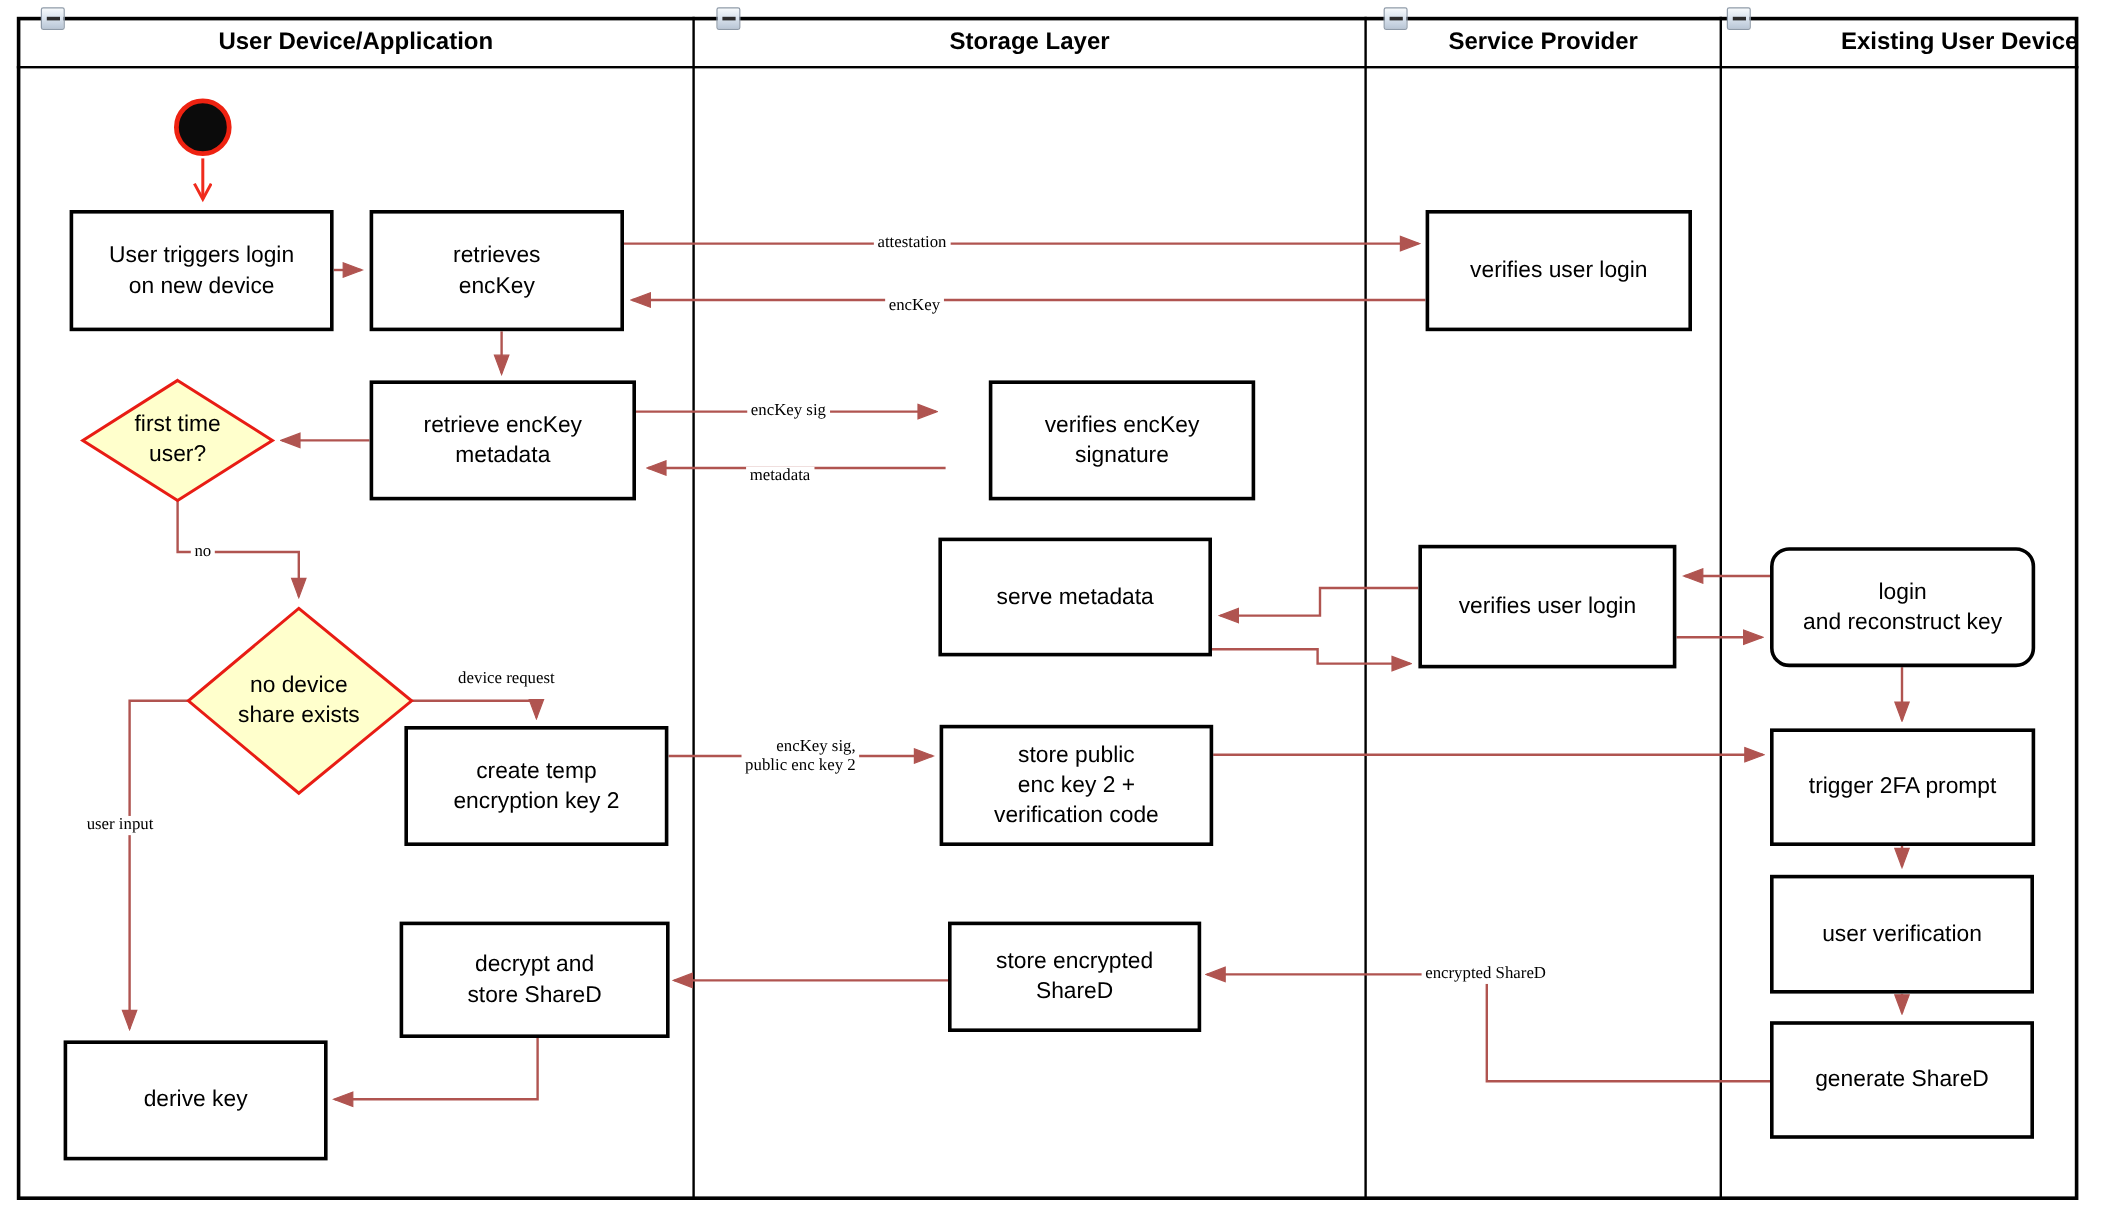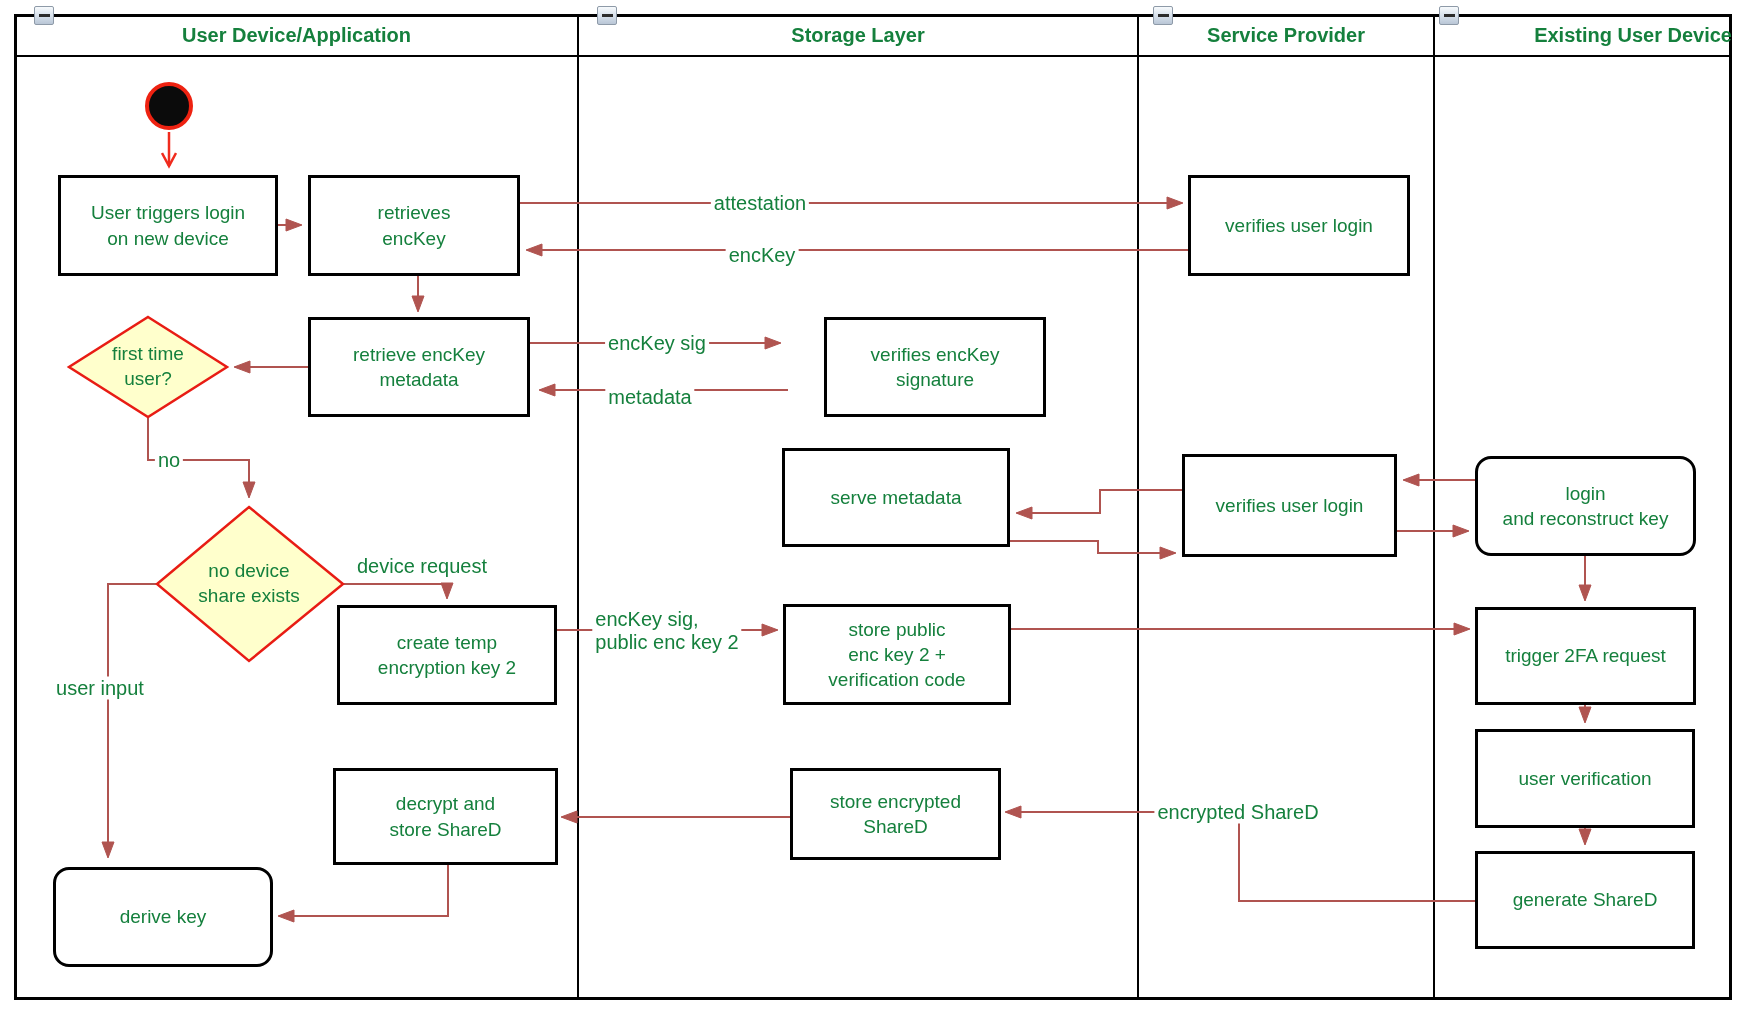--- a/index.html
+++ b/index.html
@@ -1,35 +1,35 @@
 <!DOCTYPE html>
 <html><head>
 <meta charset="utf-8">
 <style>
   html,body{margin:0;padding:0;background:#fff;}
   .stage{
     position:relative;width:1756px;height:1026px;background:#fff;overflow:hidden;
-    font-family:"Liberation Sans","DejaVu Sans",sans-serif;color:#15803d;
+    font-family:"Liberation Sans","DejaVu Sans",sans-serif;color:#000000;
   }
   .frame{position:absolute;left:14px;top:14px;width:1718px;height:986px;
          border:3px solid #000;box-sizing:border-box;background:#fff;}
   .vline{position:absolute;top:14px;height:986px;width:2px;background:#000;}
   .header-sep{position:absolute;left:14px;top:55px;width:1718px;height:2px;background:#000;}
   .lane-header{position:absolute;top:16px;height:39px;display:flex;align-items:center;
                justify-content:center;font-weight:bold;font-size:20px;}
   .collapse-btn{position:absolute;top:6px;width:20px;height:19px;box-sizing:border-box;
                 border:1px solid #8e9aa8;border-radius:2px;
                 background:linear-gradient(180deg,#f7fafc 0%,#dbe4ee 45%,#b9c6d6 100%);
                 display:flex;align-items:center;justify-content:center;cursor:pointer;}
   .minus-bar{width:11px;height:3px;background:#2b2b2b;}
   .node{position:absolute;box-sizing:border-box;border:3px solid #000;background:#fff;
         display:flex;align-items:center;justify-content:center;text-align:center;
         font-size:19px;line-height:1.32;white-space:pre-line;}
   .edge-label{position:absolute;transform:translate(-50%,-50%);background:#fff;
-              padding:0 3px;font-size:20px;line-height:1.15;text-align:left;white-space:pre-line;}
+              padding:0 3px;font-size:14px;line-height:1.15;text-align:right;white-space:pre-line;font-family:Liberation Serif, serif;}
   .edge-label.no-bg{background:transparent;}
   .diamond-label{position:absolute;transform:translate(-50%,-50%);text-align:center;
                  font-size:19px;line-height:1.3;white-space:pre-line;background:transparent;}
   svg.wires{position:absolute;left:0;top:0;width:1756px;height:1026px;pointer-events:none;}
 </style>
 </head>
 <body>
 
 <div class="stage">
 
@@ -125,28 +125,28 @@
 signature</div>
   <div class="node" style="left:782px;top:448px;width:228px;height:99px;">serve metadata</div>
   <div class="node" style="left:1182px;top:454px;width:215px;height:103px;">verifies user login</div>
   <div class="node" style="left:1475px;top:456px;width:221px;height:100px;border-radius:16px;">login
 and reconstruct key</div>
   <div class="node" style="left:337px;top:605px;width:220px;height:100px;">create temp
 encryption key 2</div>
   <div class="node" style="left:783px;top:604px;width:228px;height:101px;">store public
 enc key 2 +
 verification code</div>
-  <div class="node" style="left:1475px;top:607px;width:221px;height:98px;">trigger 2FA request</div>
+  <div class="node" style="left:1475px;top:607px;width:221px;height:98px;">trigger 2FA prompt</div>
   <div class="node" style="left:1475px;top:729px;width:220px;height:99px;">user verification</div>
   <div class="node" style="left:1475px;top:851px;width:220px;height:98px;">generate ShareD</div>
   <div class="node" style="left:790px;top:768px;width:211px;height:92px;">store encrypted
 ShareD</div>
   <div class="node" style="left:333px;top:768px;width:225px;height:97px;">decrypt and
 store ShareD</div>
-  <div class="node" style="left:53px;top:867px;width:220px;height:100px;border-radius:16px;">derive key</div>
+  <div class="node" style="left:53px;top:867px;width:220px;height:100px;">derive key</div>
 
   <div class="diamond-label" style="left:148px;top:367px;">first time
 user?</div>
   <div class="diamond-label" style="left:249px;top:584px;">no device
 share exists</div>
 
   <div class="edge-label" style="left:760px;top:203px;">attestation</div>
   <div class="edge-label" style="left:762px;top:255px;">encKey</div>
   <div class="edge-label" style="left:657px;top:343px;">encKey sig</div>
   <div class="edge-label" style="left:650px;top:397px;">metadata</div>

